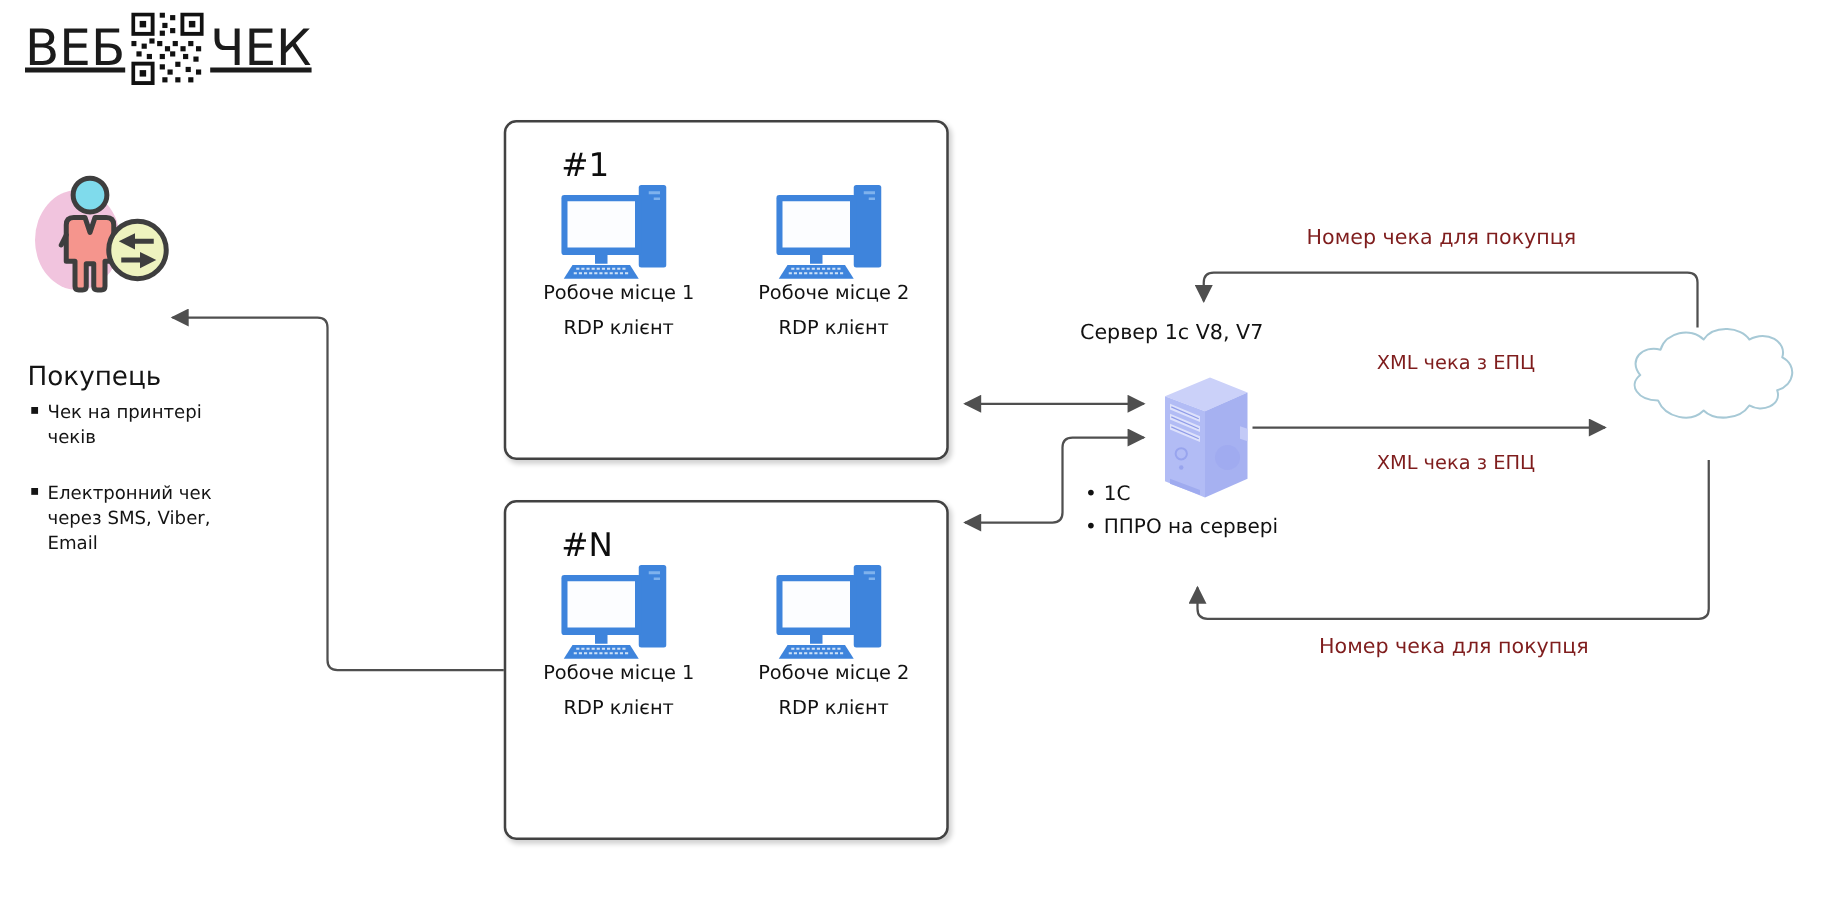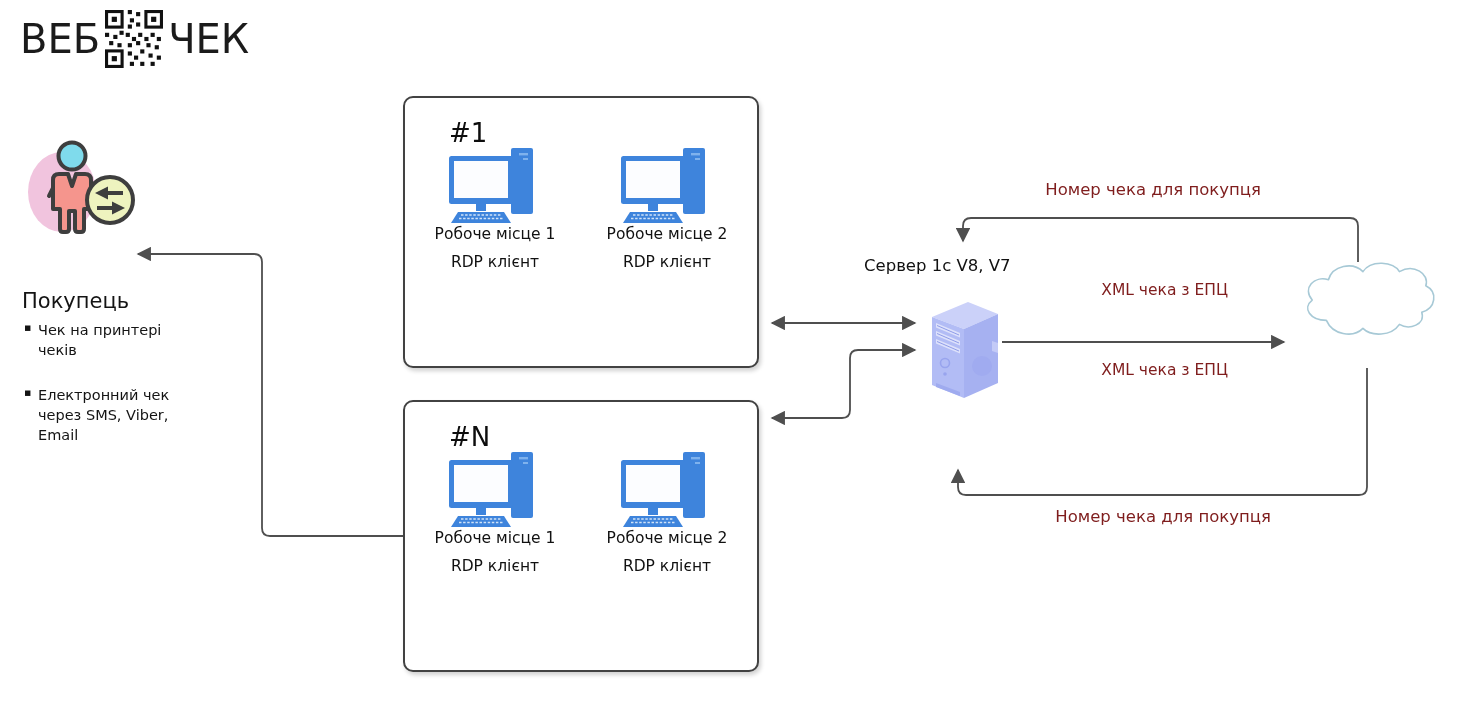--- a/index.html
+++ b/index.html
@@ -4,21 +4,21 @@
 <style>
   html,body { margin:0; padding:0; background:#ffffff; }
   .canvas {
     position:relative; width:1460px; height:728px; background:#ffffff;
     font-family:"DejaVu Sans","Liberation Sans",sans-serif; color:#111;
     overflow:hidden;
   }
 
   
   .logo { position:absolute; left:20px; top:10px; display:flex; align-items:center; gap:5px; }
-  .logo-text { font-size:40px; color:#1b1b1b; letter-spacing:0px; line-height:1; }
+  .logo-text { font-size:40px; color:#1b1b1b; letter-spacing:0px; line-height:1;text-decoration:underline; }
 
   
   .connectors { position:absolute; left:0; top:0; pointer-events:none; }
 
   
   .buyer-icon { position:absolute; left:26px; top:136px; }
   .buyer-title { position:absolute; left:22px; top:289px; font-size:21px; color:#141414; }
   .buyer-bullets { position:absolute; left:24px; top:320px; width:158px; margin:0; padding:0; list-style:none; font-size:14.5px; line-height:1.4; color:#141414; }
   .buyer-bullets li { position:relative; padding-left:14px; margin-bottom:24px; }
   .buyer-bullets li::before { content:"▪"; position:absolute; left:0; top:0; font-size:11px; }
@@ -226,20 +226,24 @@
       <path d="M 13,34.5 L 35,44" stroke="#8F9CE9" stroke-width="1"></path>
       <path d="M 13,42.5 L 35,52" stroke="#8F9CE9" stroke-width="1"></path>
       <path d="M 13,50.5 L 35,60" stroke="#8F9CE9" stroke-width="1"></path>
     </g>
     <circle cx="21" cy="72" r="4.5" fill="none" stroke="#98A4EE" stroke-width="1.6"></circle>
     <circle cx="21" cy="83" r="1.8" fill="#98A4EE"></circle>
     <polygon points="12,92 36,101 36,105 12,96" fill="#9FABEF"></polygon>
     <circle cx="58" cy="75" r="10" fill="#9CA8EF" opacity="0.65"></circle>
     <polygon points="68,50 74,52 74,62 68,60" fill="#C3CAF7"></polygon>
   </svg>
+  <ul class="server-bullets">
+    <li>1С</li>
+    <li>ППРО на сервері</li>
+  </ul>
 
   <svg class="cloud-icon" width="142" height="82" viewBox="0 0 140 80">
     <path d="M 28,62 C 12,62 4,50 14,42 C 4,30 16,18 30,22 C 34,8 54,4 64,14 C 72,2 94,4 100,14 C 114,6 130,16 126,28 C 138,34 136,50 122,54 C 126,66 110,72 100,66 C 92,78 72,78 64,70 C 54,80 34,76 28,62 Z" fill="#ffffff" stroke="#A7C9D6" stroke-width="1.6" stroke-linejoin="round"></path>
   </svg>
 
   <div class="conn-label lbl-receipt-top">Номер чека для покупця</div>
   <div class="conn-label lbl-xml-top">XML чека з ЕПЦ</div>
   <div class="conn-label lbl-xml-bottom">XML чека з ЕПЦ</div>
   <div class="conn-label lbl-receipt-bottom">Номер чека для покупця</div>
 

